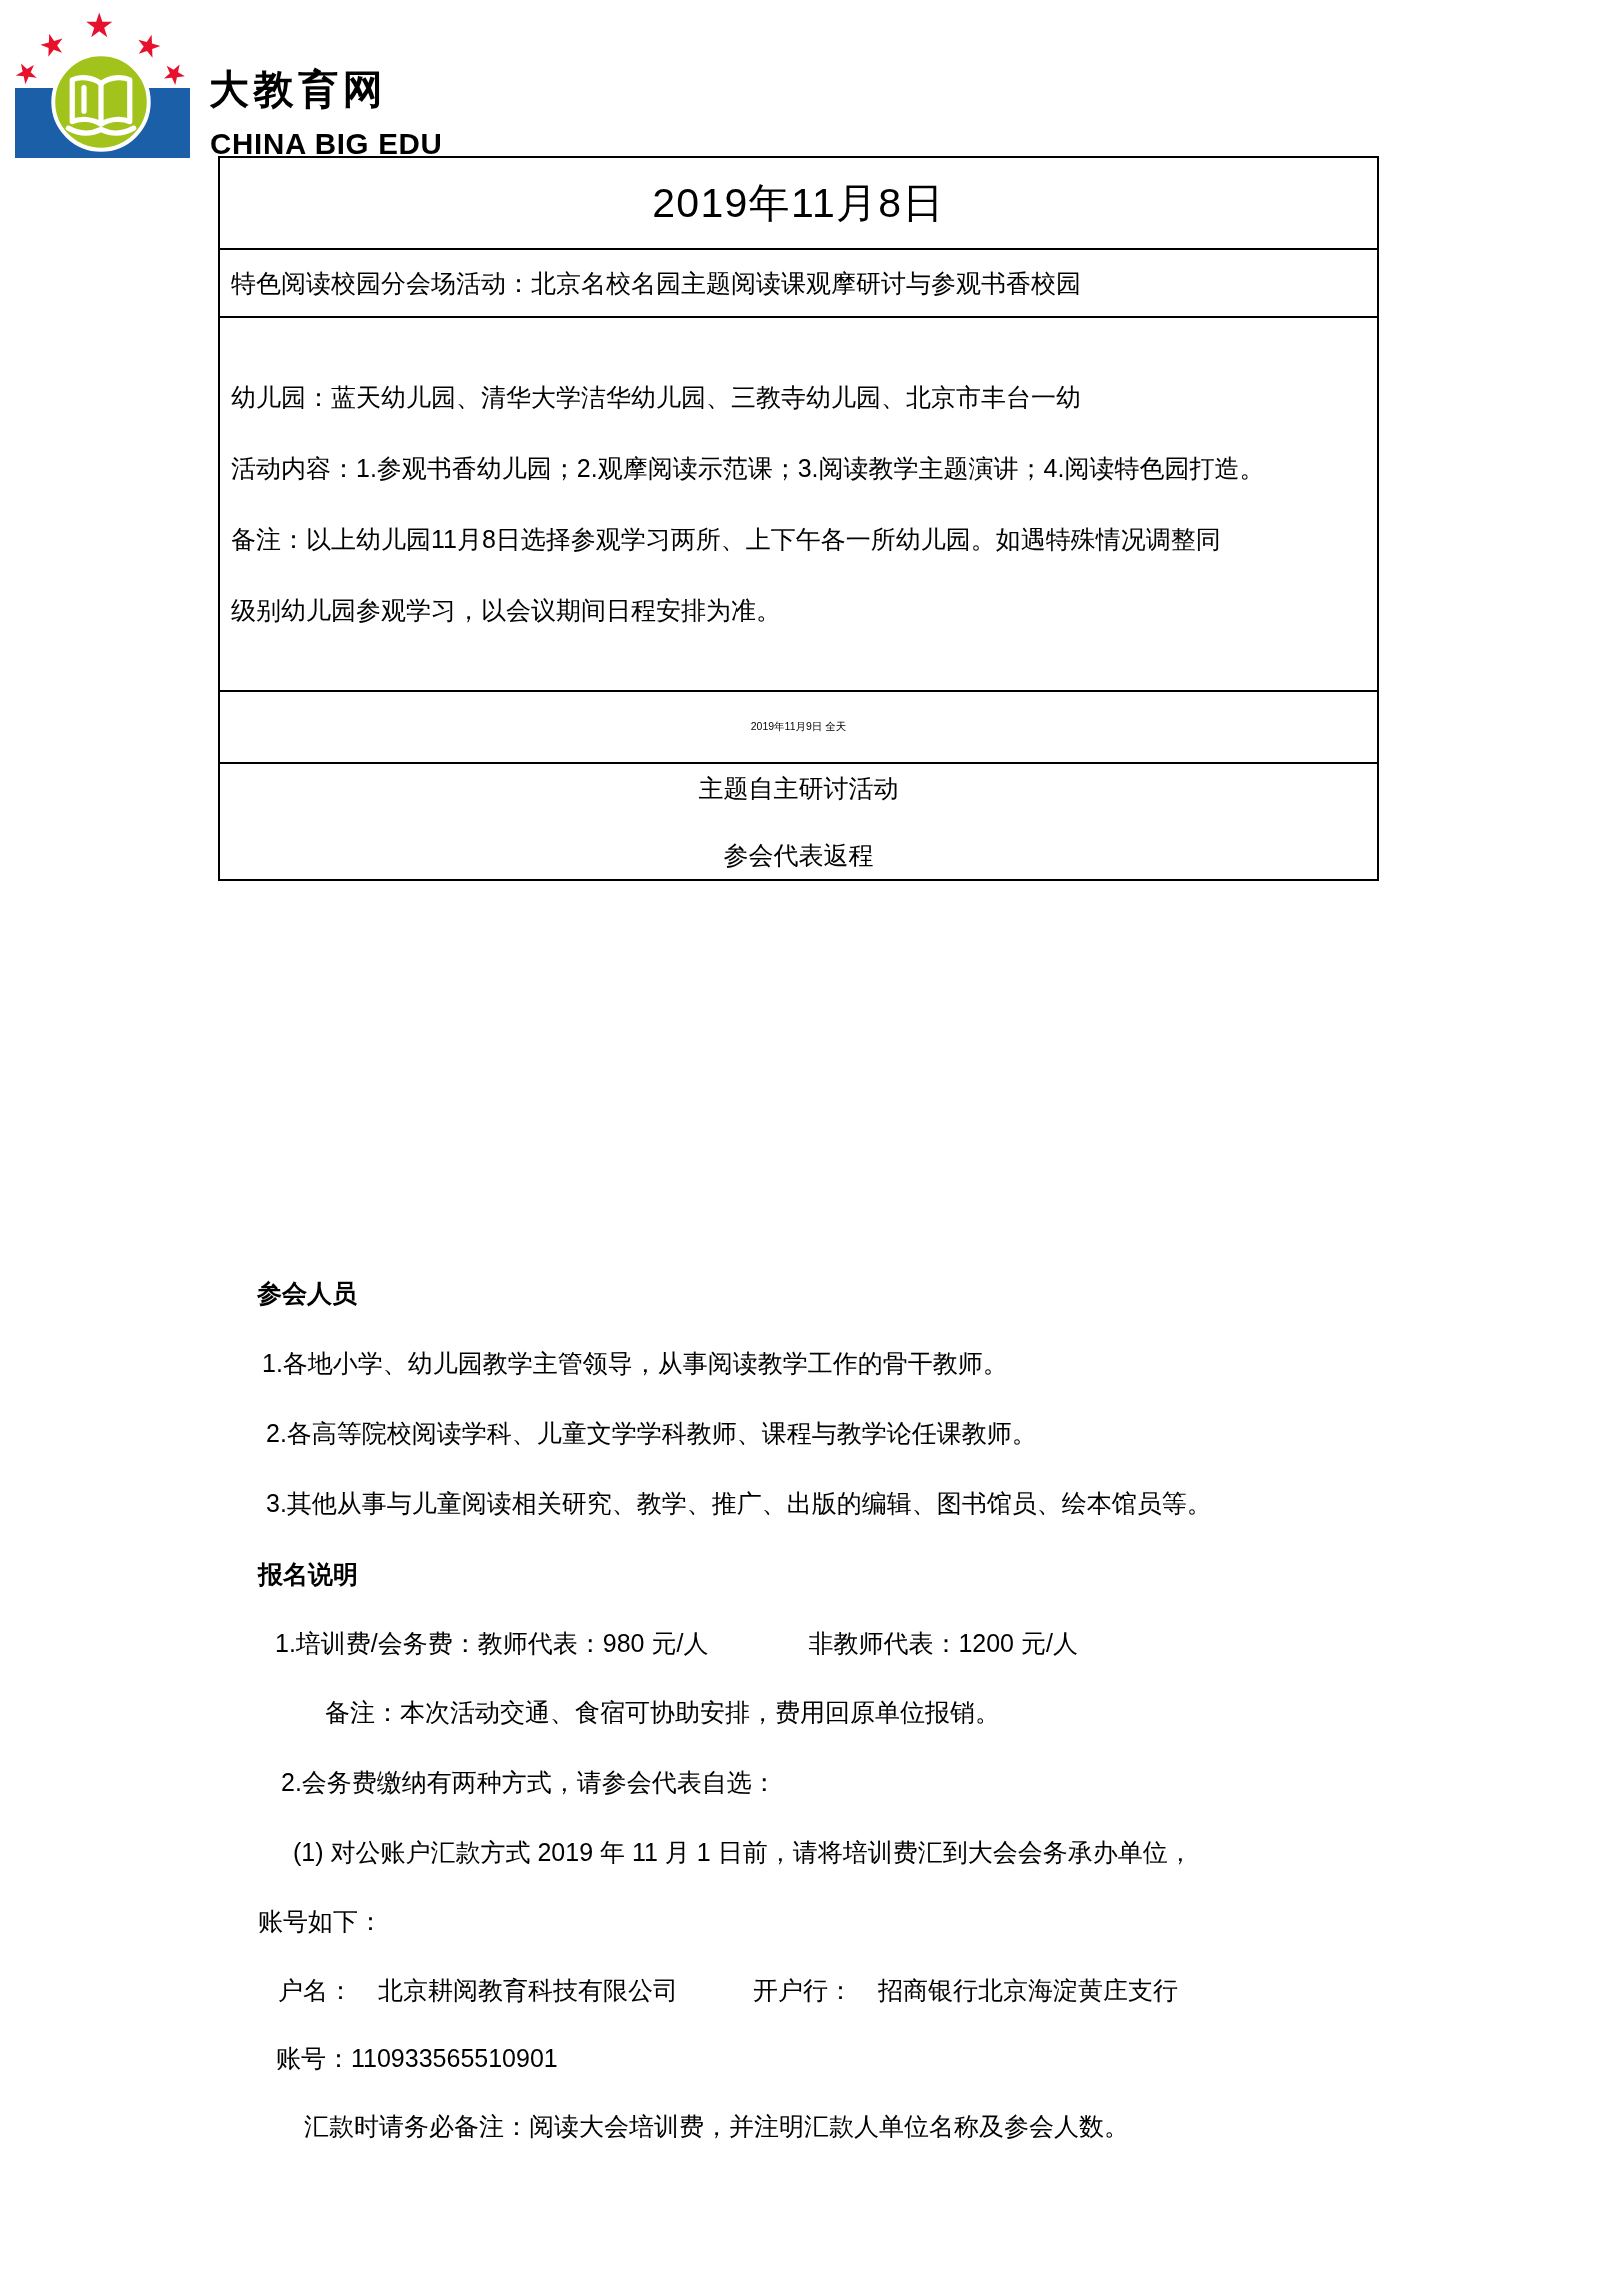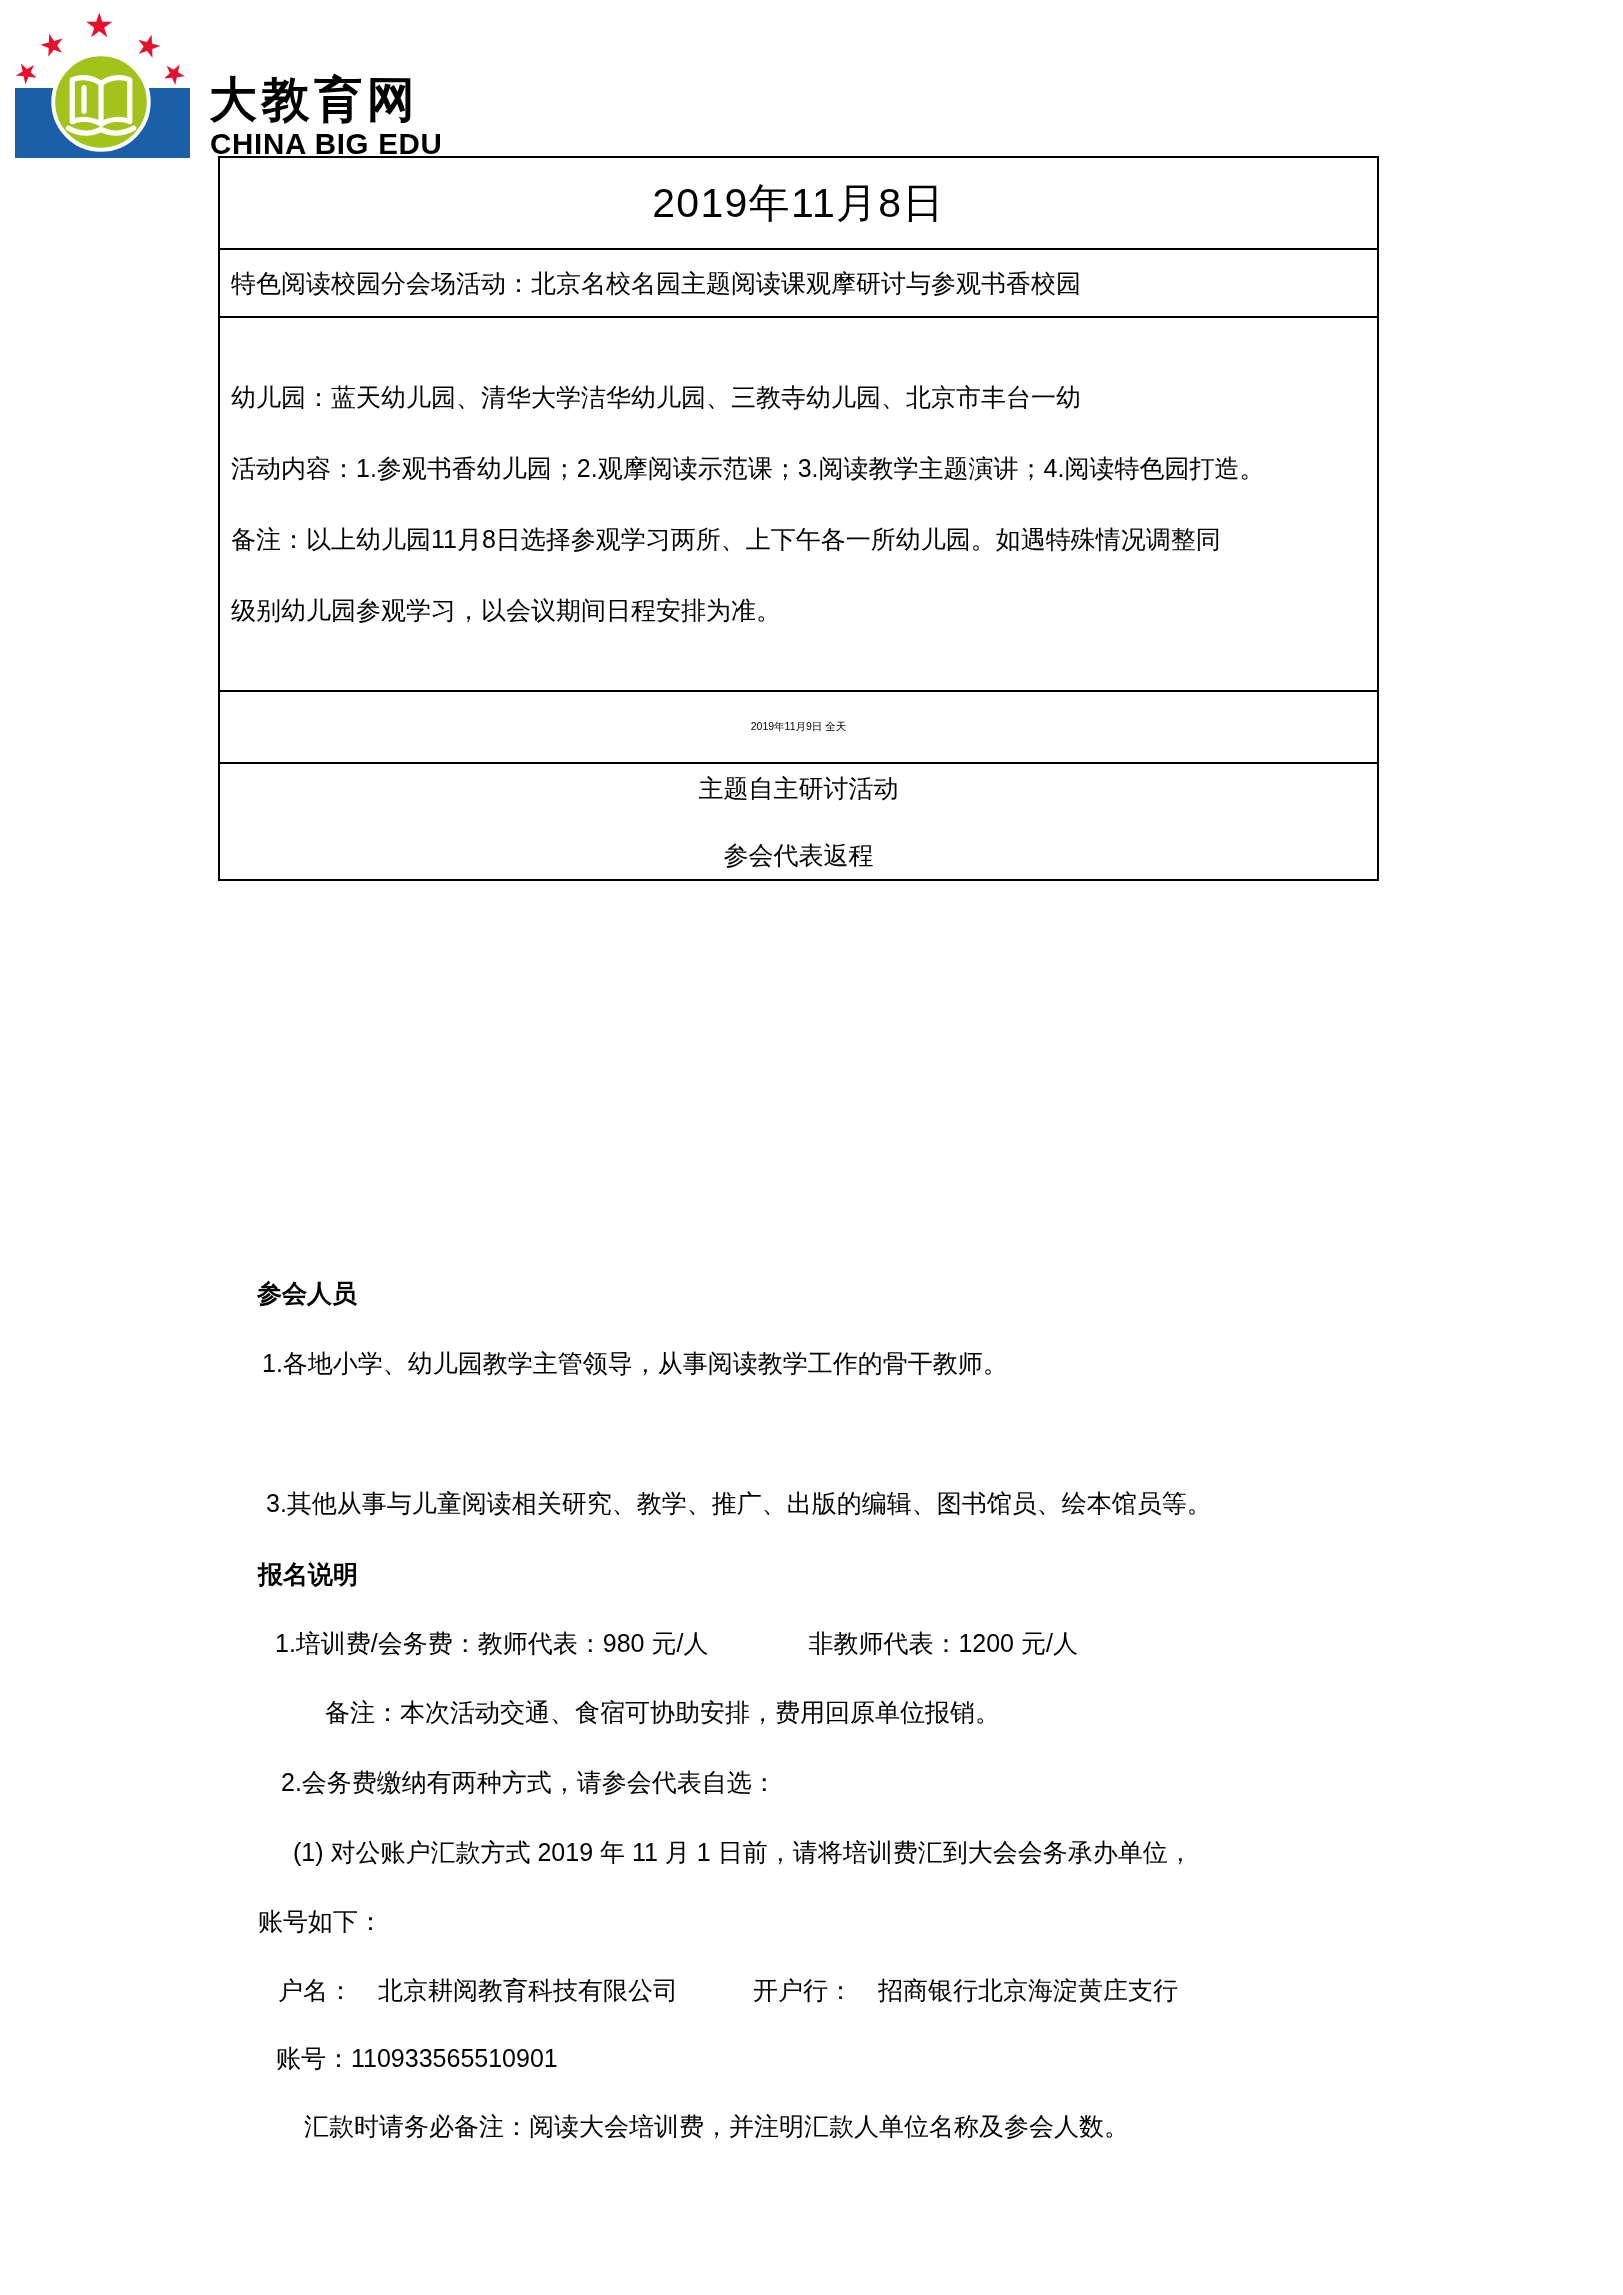--- a/index.html
+++ b/index.html
@@ -10,21 +10,21 @@
   
   .logo{position:absolute;left:0;top:0;width:497px;height:164px;}
   .logo-rect{position:absolute;left:15px;top:88px;width:175px;height:70px;}
   .logo-circle{position:absolute;left:50px;top:51px;width:102px;height:102px;}
   .star{position:absolute;line-height:1;display:inline-block;font-family:"DejaVu Sans",sans-serif;}
   .star.s-top{left:84px;top:7.9px;font-size:34px;}
   .star.s-ml{left:39px;top:30px;font-size:30px;transform:rotate(-16deg);}
   .star.s-mr{left:135px;top:31px;font-size:30px;transform:rotate(16deg);}
   .star.s-ol{left:14.4px;top:59px;font-size:27.5px;transform:rotate(-30deg);}
   .star.s-or{left:162px;top:60px;font-size:27.5px;transform:rotate(30deg);}
-  .brand-cn{position:absolute;left:209px;top:68px;font-size:48px;font-weight:900;letter-spacing:4.6px;white-space:nowrap;}
+  .brand-cn{position:absolute;left:209px;top:62px;font-size:40px;font-weight:900;letter-spacing:4.6px;white-space:nowrap;}
   .brand-en{position:absolute;left:210px;top:127px;font-size:29.5px;font-weight:800;letter-spacing:0.7px;white-space:nowrap;}
   
   .sched{position:absolute;left:218px;top:156px;width:1161px;border:2px solid #000;box-sizing:border-box;}
   .trow{box-sizing:border-box;border-top:2.6px solid #000;display:flex;flex-direction:column;justify-content:center;}
   .trow:first-child{border-top:none;}
   .r-date{height:90px;align-items:center;border-radius:21px;}
   .r-date .date{font-size:41px;letter-spacing:1.3px;white-space:pre;}
   .r-title{height:68px;}
   .r-block{padding-left:11px;}
   .r-kind{height:374px;}
@@ -82,20 +82,21 @@
       <div class="date">2019年11月9日  全天</div>
     </div>
     <div class="trow r-close">
       <div class="cellline">主题自主研讨活动</div>
       <div class="cellline">参会代表返程</div>
     </div>
   </div>
 
   <p class="bp bold" style="left:257px;top:1293px;">参会人员</p>
   <p class="bp" style="left:262px;top:1363px;">1.各地小学、幼儿园教学主管领导，从事阅读教学工作的骨干教师。</p>
+  <p class="bp" style="left:266px;top:1433px;">2.各高等院校阅读学科、儿童文学学科教师、课程与教学论任课教师。</p>
   <p class="bp" style="left:266px;top:1503px;">3.其他从事与儿童阅读相关研究、教学、推广、出版的编辑、图书馆员、绘本馆员等。</p>
 
   <p class="bp bold" style="left:258px;top:1574px;">报名说明</p>
   <p class="bp" style="left:275px;top:1643px;">1.培训费/会务费：教师代表：980 元/人　　　　非教师代表：1200 元/人</p>
   <p class="bp" style="left:325px;top:1712px;">备注：本次活动交通、食宿可协助安排，费用回原单位报销。</p>
   <p class="bp" style="left:281px;top:1782px;">2.会务费缴纳有两种方式，请参会代表自选：</p>
   <p class="bp" style="left:293px;top:1852px;">(1) 对公账户汇款方式 2019 年 11 月 1 日前，请将培训费汇到大会会务承办单位，</p>
   <p class="bp" style="left:258px;top:1921px;">账号如下：</p>
   <p class="bp" style="left:278px;top:1990px;">户名：　北京耕阅教育科技有限公司　　　开户行：　招商银行北京海淀黄庄支行</p>
   <p class="bp" style="left:276px;top:2058px;">账号：110933565510901</p>

